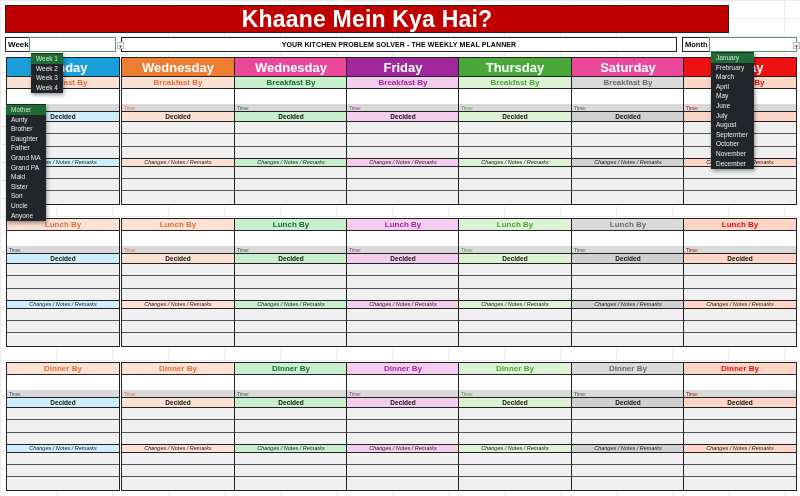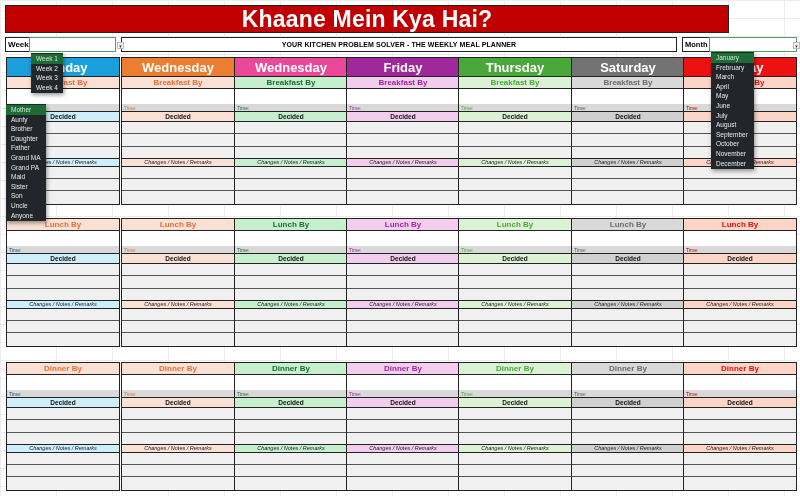--- a/index.html
+++ b/index.html
@@ -390,21 +390,21 @@
         </div>
         <div class="meal-changes" style="background: rgb(220, 242, 212);">Changes / Notes / Remarks</div>
         <div>
           <div class="meal-row"></div>
           <div class="meal-row"></div>
           <div class="meal-row"></div>
         </div>
       </div>
     </div>
     <div class="day-col" style="left: 571px; top: 57px;">
-      <div class="day-header" style="background: #737373;">Saturday</div>
+      <div class="day-header" style="background: #ec4899;">Saturday</div>
       <div class="meal-block" style="top: 19px; border-top: 1px solid rgb(34, 34, 34);">
         <div class="meal-title" style="background: rgb(217, 217, 217); color: rgb(107, 107, 107);">Breakfast By</div>
         <div class="meal-blank"></div>
         <div class="meal-time" style="color: rgb(85, 85, 85);">Time:</div>
         <div class="meal-decided" style="background: rgb(208, 208, 208);">Decided</div>
         <div>
           <div class="meal-row"></div>
           <div class="meal-row"></div>
           <div class="meal-row" style="border-bottom: 1px solid rgb(34, 34, 34);"></div>
         </div>

